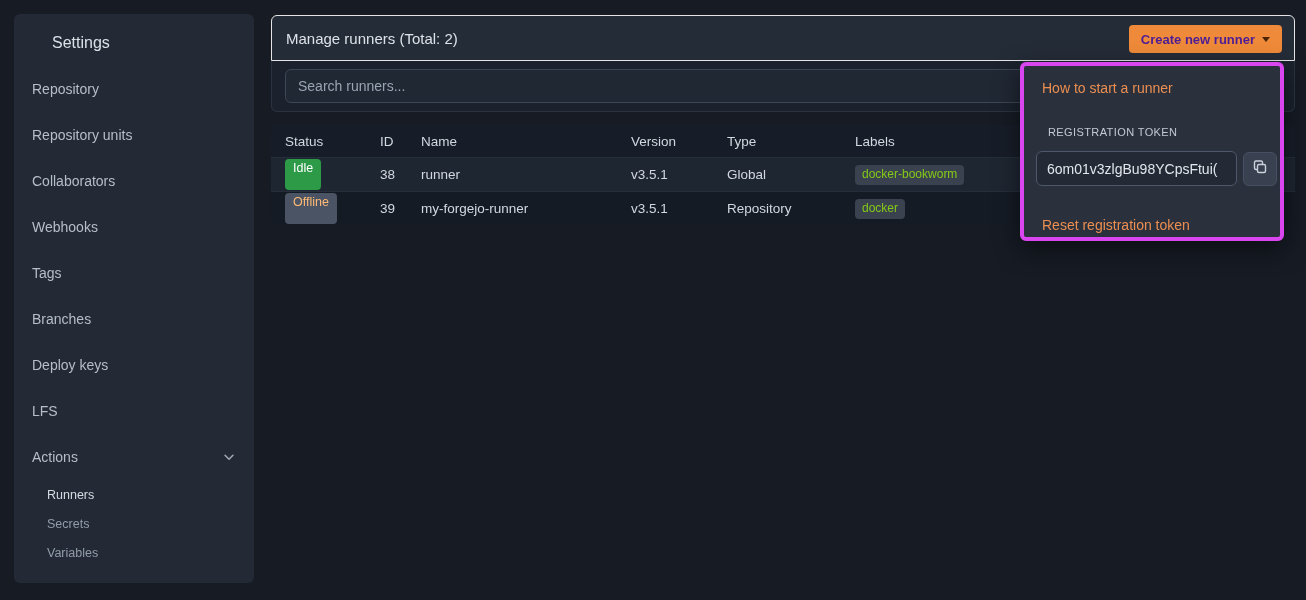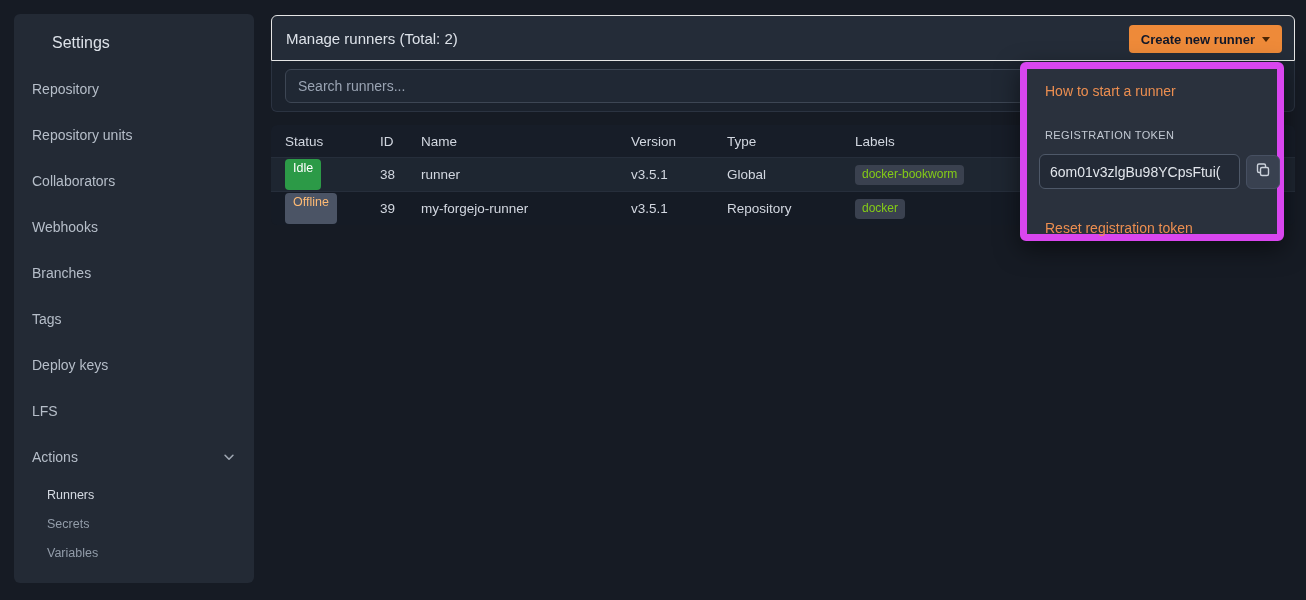--- a/index.html
+++ b/index.html
@@ -43,21 +43,21 @@
     background:#242c38; border:1px solid #e5e5e5;
     border-radius:6px 6px 0 0;
     display:flex; align-items:center; padding:0 14px;
   }
   .seg-header .title { font-size:15px; font-weight:500; color:#dde2e9; }
 
   .create-btn {
     position:absolute; right:12px; top:9px;
     height:28px; padding:0 12px;
     background:#ee8a39; border:none; border-radius:4px;
-    font-family:inherit; font-size:13px; font-weight:600; color:#0f172a;
+    font-family:inherit; font-size:13px; font-weight:600; color:#4c1d95;
     display:flex; align-items:center; gap:7px; cursor:pointer;
   }
   .caret-down {
     width:0; height:0; border-left:4px solid transparent;
     border-right:4px solid transparent; border-top:5px solid #4b2503;
   }
 
   .seg-body {
     position:absolute; left:0; top:61px; width:1024px; height:51px;
     background:#1b222d; border:1px solid #2b3341; border-top:none;
@@ -96,32 +96,32 @@
   .badge-offline { background:#4b5465; color:#fdba74; }
   .chip {
     display:inline-block; padding:2px 7px 3px; border-radius:4px;
     background:#3a414f; color:#84cc16; font-size:12px; line-height:1.25;
   }
 
   
   .dropdown-panel {
     position:absolute; left:1020px; top:62px;
     width:264px; height:179px;
-    background:#2a313d; border:7px solid #d946ef; border-radius:6px;
+    background:#2a313d; border:4px solid #d946ef; border-radius:6px;
     box-shadow:0 8px 24px rgba(0,0,0,.5);
     z-index:5;
   }
   .dd-link {
     position:absolute; left:18px;
     font-size:14px; color:#ec8e50; cursor:pointer; text-decoration:none;
   }
   .dd-howto { top:14px; }
   .dd-reset { top:151px; }
   .dd-label {
-    position:absolute; left:18px; top:60px;
+    position:absolute; left:24px; top:60px;
     font-size:11px; letter-spacing:.4px; color:#c3cad4;
   }
   .token-row {
     position:absolute; left:12px; top:85px;
     display:flex; align-items:center; gap:6px;
   }
   .token-input {
     width:201px; height:35px;
     background:#232a36; border:1px solid #4e5868; border-radius:6px;
     padding:0 10px; font-family:inherit; font-size:14px; color:#e2e6ec;
@@ -144,24 +144,24 @@
   <div class="side-item">
       <span>Repository units</span>
     </div>
   <div class="side-item">
       <span>Collaborators</span>
     </div>
   <div class="side-item">
       <span>Webhooks</span>
     </div>
   <div class="side-item">
+      <span>Tags</span>
+    </div>
+  <div class="side-item">
       <span>Branches</span>
-    </div>
-  <div class="side-item">
-      <span>Tags</span>
     </div>
   <div class="side-item">
       <span>Deploy keys</span>
     </div>
   <div class="side-item">
       <span>LFS</span>
     </div>
   <div class="side-item">
     <span>Actions</span>
     <span class="chev">

